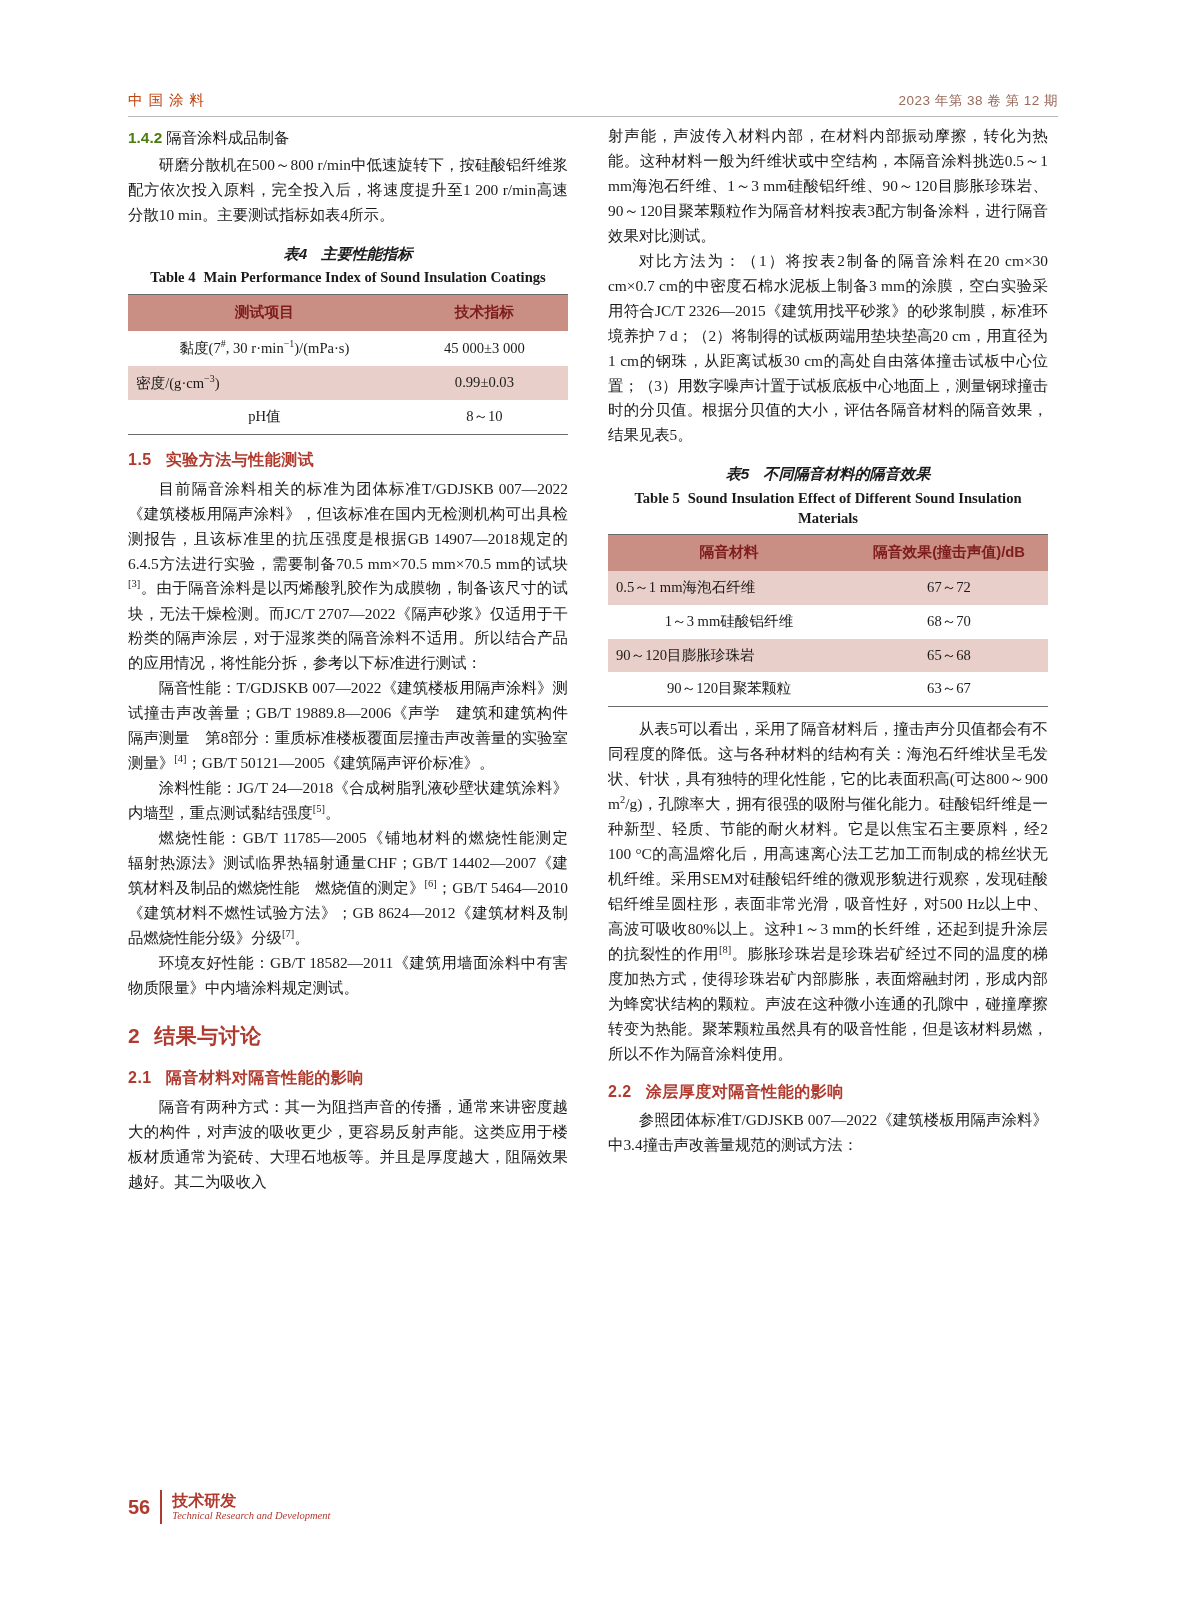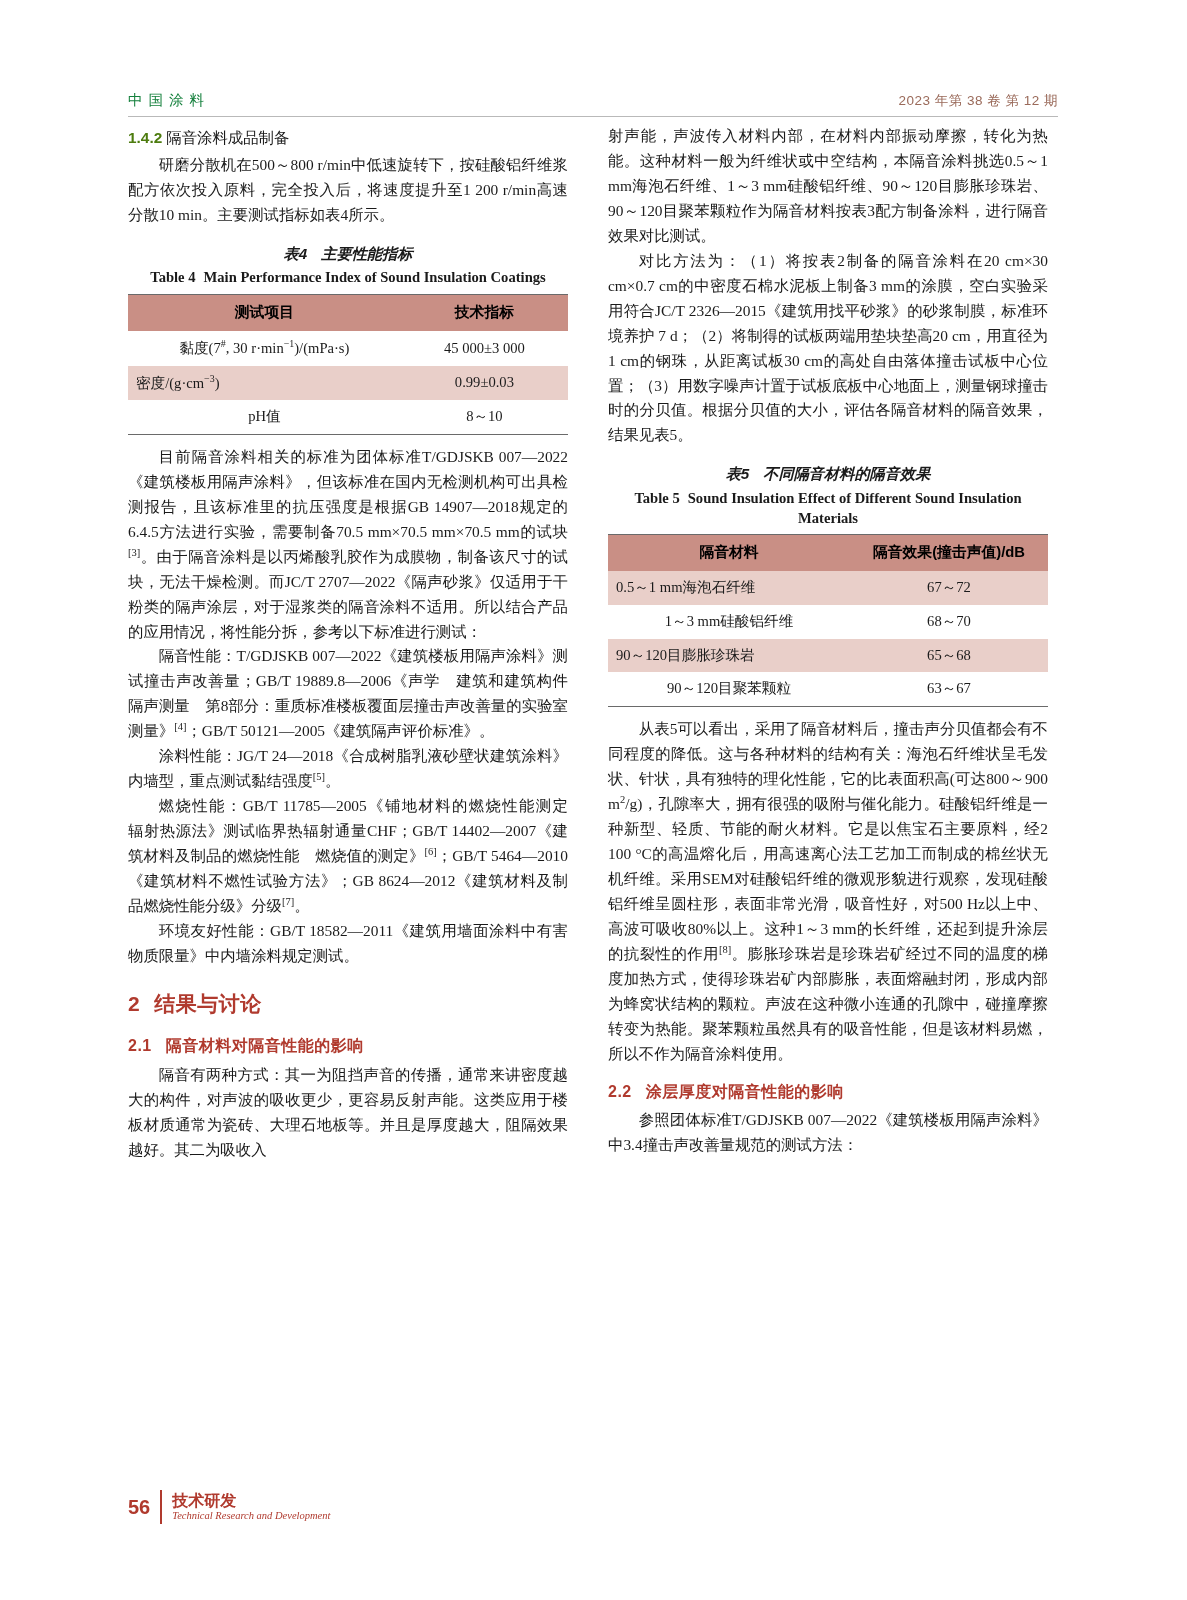--- a/index.html
+++ b/index.html
@@ -33,21 +33,21 @@
     display: flex;
     align-items: flex-end;
     justify-content: space-between;
     border-bottom: 1px solid #b9b9b9;
     padding-bottom: 6px;
   }
   .header-left {
     font-family: "Liberation Sans", sans-serif;
     font-size: 14.5px;
     letter-spacing: 1px;
-    color: #15803d;
+    color: #c2410c;
   }
   .header-right {
     font-family: "Liberation Sans", sans-serif;
     font-size: 13.5px;
     color: #9a6a5a;
     letter-spacing: 0.5px;
   }
 
   
   .col {
@@ -107,21 +107,21 @@
     margin-bottom: 6px;
   }
   .tbl-title-en .tnum { margin-right: 8px; }
   table {
     border-collapse: collapse;
     width: 100%;
     font-size: 14.6px;
   }
   table th {
     background: #c98f85;
-    color: #000000;
+    color: #7f1d1d;
     font-weight: bold;
     font-family: "Liberation Sans", sans-serif;
     padding: 6px 8px;
     font-size: 14.8px;
   }
   table td {
     padding: 5px 8px;
     font-size: 14.6px;
   }
   table tr.alt td { background: #e9cfc9; }
@@ -208,20 +208,23 @@
             <td class="c-center">0.99±0.03</td>
           </tr>
           <tr class="plain t-bottom">
             <td class="c-left">pH值</td>
             <td class="c-center">8～10</td>
           </tr>
         </tbody>
       </table>
     </div>
 
+    <div class="h-sec">
+      <span class="num">1.5</span><span>实验方法与性能测试</span>
+    </div>
 
     <p class="indent">目前隔音涂料相关的标准为团体标准T/GDJSKB 007—2022《建筑楼板用隔声涂料》，但该标准在国内无检测机构可出具检测报告，且该标准里的抗压强度是根据GB 14907—2018规定的6.4.5方法进行实验，需要制备70.5 mm×70.5 mm×70.5 mm的试块<sup>[3]</sup>。由于隔音涂料是以丙烯酸乳胶作为成膜物，制备该尺寸的试块，无法干燥检测。而JC/T 2707—2022《隔声砂浆》仅适用于干粉类的隔声涂层，对于湿浆类的隔音涂料不适用。所以结合产品的应用情况，将性能分拆，参考以下标准进行测试：</p>
 
     <p class="indent">隔音性能：T/GDJSKB 007—2022《建筑楼板用隔声涂料》测试撞击声改善量；GB/T 19889.8—2006《声学　建筑和建筑构件隔声测量　第8部分：重质标准楼板覆面层撞击声改善量的实验室测量》<sup>[4]</sup>；GB/T 50121—2005《建筑隔声评价标准》。</p>
 
     <p class="indent">涂料性能：JG/T 24—2018《合成树脂乳液砂壁状建筑涂料》内墙型，重点测试黏结强度<sup>[5]</sup>。</p>
 
     <p class="indent">燃烧性能：GB/T 11785—2005《铺地材料的燃烧性能测定　辐射热源法》测试临界热辐射通量CHF；GB/T 14402—2007《建筑材料及制品的燃烧性能　燃烧值的测定》<sup>[6]</sup>；GB/T 5464—2010《建筑材料不燃性试验方法》；GB 8624—2012《建筑材料及制品燃烧性能分级》分级<sup>[7]</sup>。</p>
 
     <p class="indent">环境友好性能：GB/T 18582—2011《建筑用墙面涂料中有害物质限量》中内墙涂料规定测试。</p>

